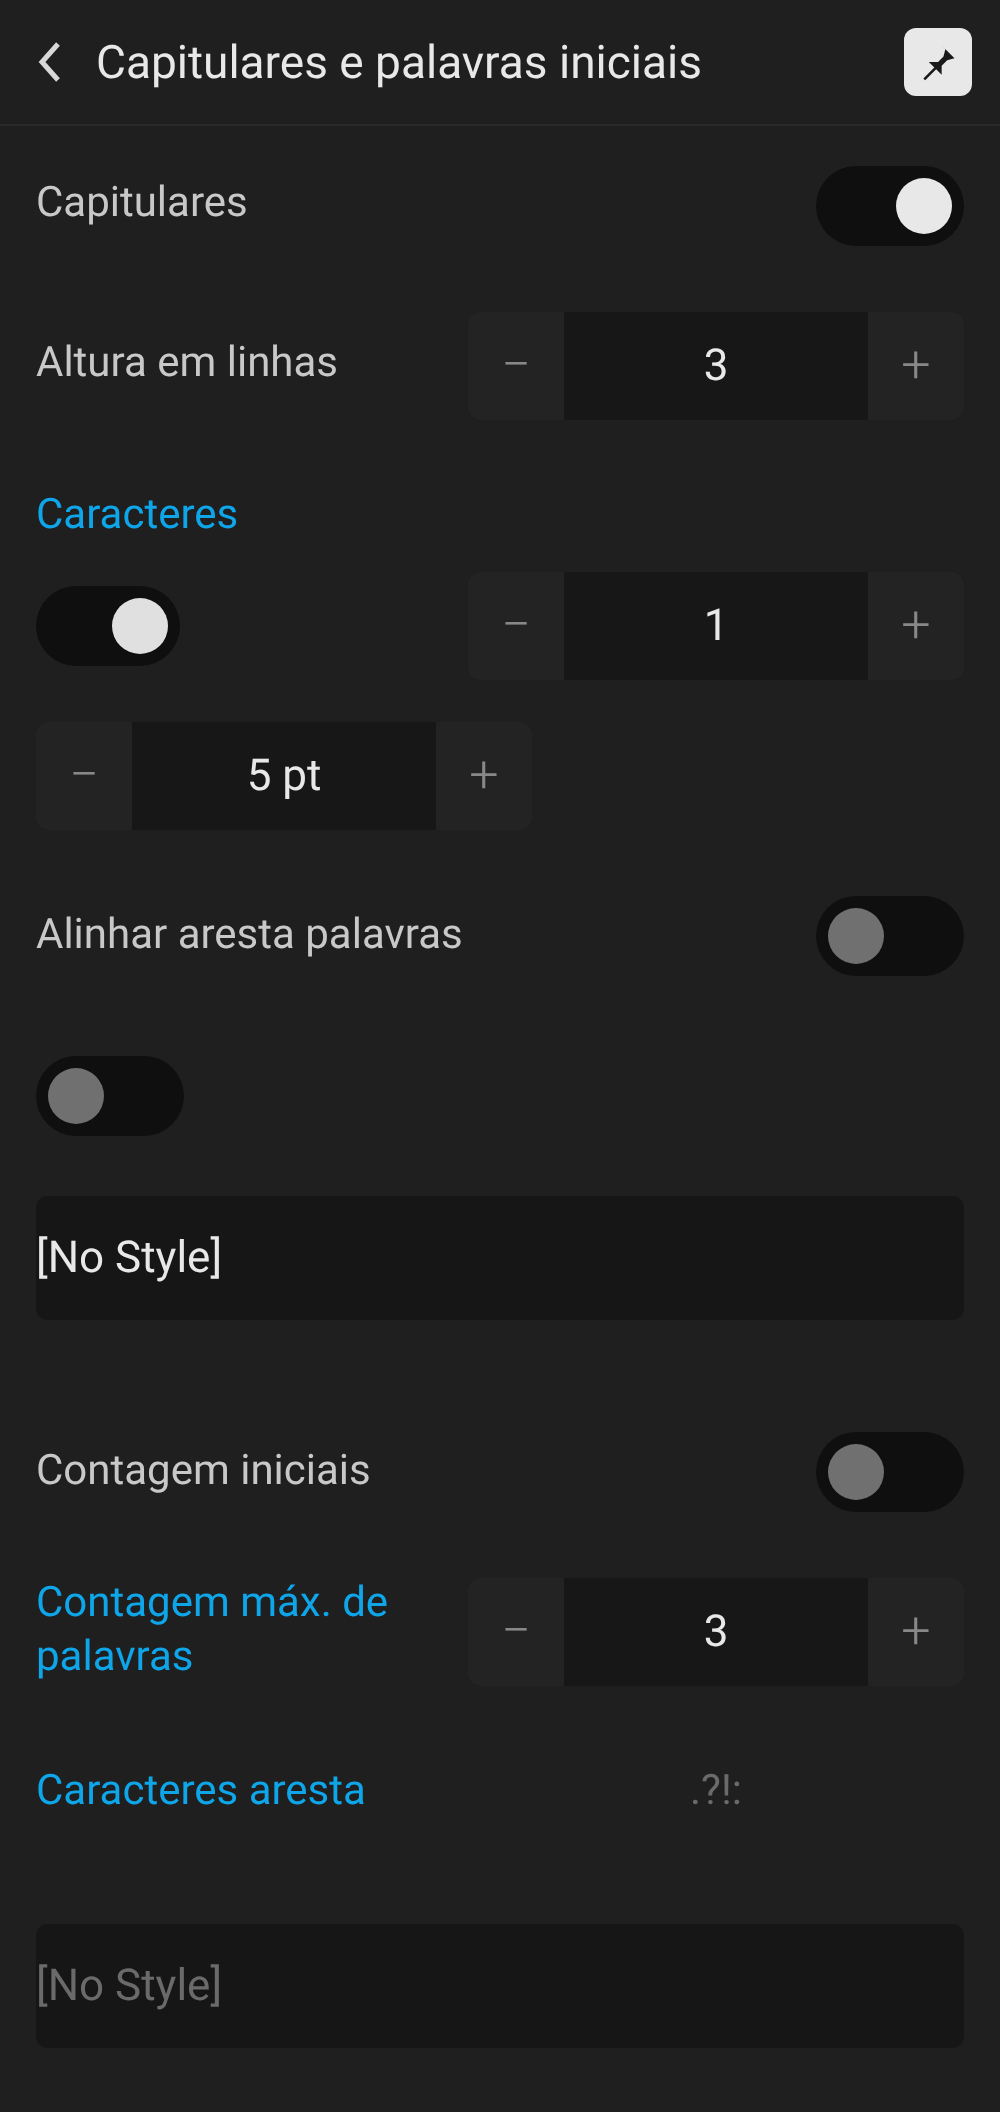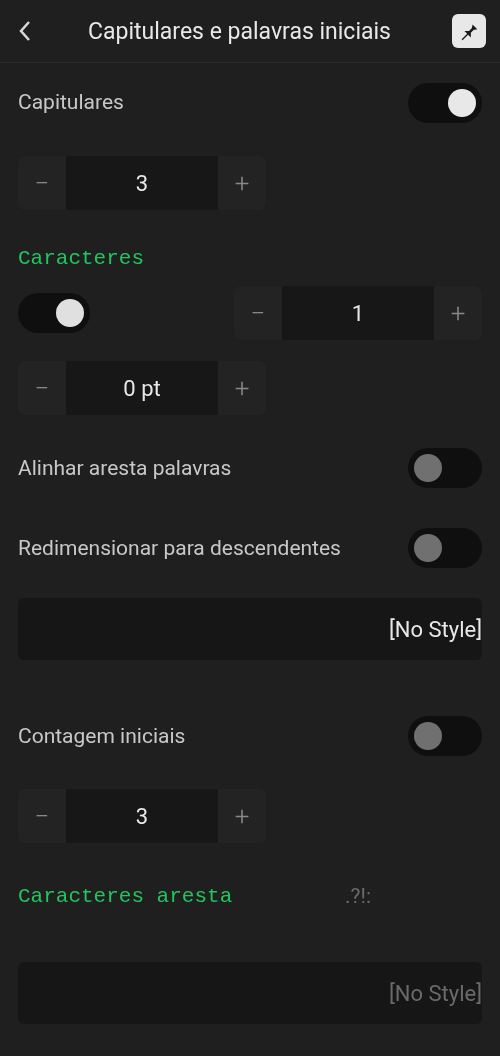--- a/index.html
+++ b/index.html
@@ -35,21 +35,20 @@
     height: 22px;
     stroke: #d8d8d8;
     stroke-width: 2.5;
     fill: none;
   }
   .header-title {
     flex: 1;
     font-size: 23px;
     font-weight: 400;
     color: #e8e8e8;
-    margin-left: 40px;
   }
   .pin-button {
     width: 34px;
     height: 34px;
     background: #e8e8e8;
     border-radius: 6px;
     display: flex;
     align-items: center;
     justify-content: center;
     cursor: pointer;
@@ -71,22 +70,21 @@
     align-items: center;
     justify-content: space-between;
     min-height: 80px;
   }
   .row-label {
     flex: 1;
     color: #c8c8c8;
     line-height: 1.3;
   }
   .row-label.dim {
-    color: #22c55e;
-    font-family: Liberation Mono, monospace;
+    color: #0ea5e9;
   }
   .toggle {
     width: 74px;
     height: 40px;
     background: #0f0f0f;
     border-radius: 20px;
     position: relative;
     cursor: pointer;
     flex-shrink: 0;
   }
@@ -147,21 +145,21 @@
     color: #e8e8e8;
     font-size: 22px;
   }
   .style-button {
     width: 100%;
     height: 62px;
     background: #161616;
     border-radius: 6px;
     display: flex;
     align-items: center;
-    justify-content: flex-end;
+    justify-content: flex-start;
     color: #e8e8e8;
     font-size: 22px;
     cursor: pointer;
     margin-top: 10px;
   }
   .style-button.dim {
     color: #6a6a6a;
   }
   .end-chars {
     color: #6a6a6a;
@@ -194,20 +192,21 @@
 <div class="content">
 
   <div class="row">
     <div class="row-label">Capitulares</div>
     <div class="toggle on">
       <div class="toggle-knob"></div>
     </div>
   </div>
 
   <div class="row">
+    <div class="row-label">Altura em linhas</div>
     <div class="stepper">
       <div class="stepper-btn">−</div>
       <div class="stepper-value">3</div>
       <div class="stepper-btn">+</div>
     </div>
   </div>
 
   <div class="spacer-md"></div>
 
   <div class="row-label dim" style="padding:6px 0;">Caracteres</div>
@@ -221,53 +220,53 @@
     <div class="stepper">
       <div class="stepper-btn">−</div>
       <div class="stepper-value">1</div>
       <div class="stepper-btn">+</div>
     </div>
   </div>
 
   <div class="row">
     <div class="stepper">
       <div class="stepper-btn">−</div>
-      <div class="stepper-value">0 pt</div>
+      <div class="stepper-value">5 pt</div>
       <div class="stepper-btn">+</div>
     </div>
   </div>
 
   <div class="row">
     <div class="row-label">Alinhar aresta palavras</div>
     <div class="toggle off">
       <div class="toggle-knob"></div>
     </div>
   </div>
 
   <div class="row">
-    <div class="row-label">Redimensionar para descendentes</div>
     <div class="toggle off">
       <div class="toggle-knob"></div>
     </div>
   </div>
 
   <div class="style-button">
     <span>[No Style]</span>
   </div>
 
   <div class="section-gap"></div>
 
   <div class="row">
     <div class="row-label">Contagem iniciais</div>
     <div class="toggle off">
       <div class="toggle-knob"></div>
     </div>
   </div>
 
   <div class="row">
+    <div class="row-label dim">Contagem máx. de palavras</div>
     <div class="stepper">
       <div class="stepper-btn">−</div>
       <div class="stepper-value">3</div>
       <div class="stepper-btn">+</div>
     </div>
   </div>
 
   <div class="row">
     <div class="row-label dim">Caracteres aresta</div>
     <div class="end-chars">.?!:</div>

